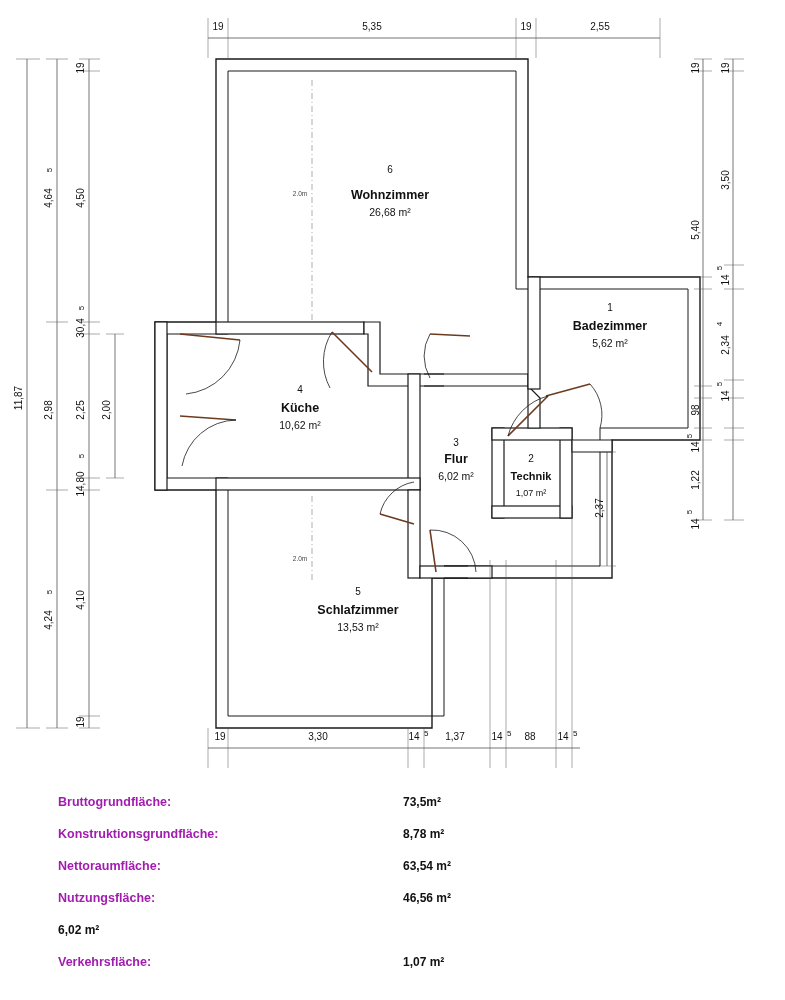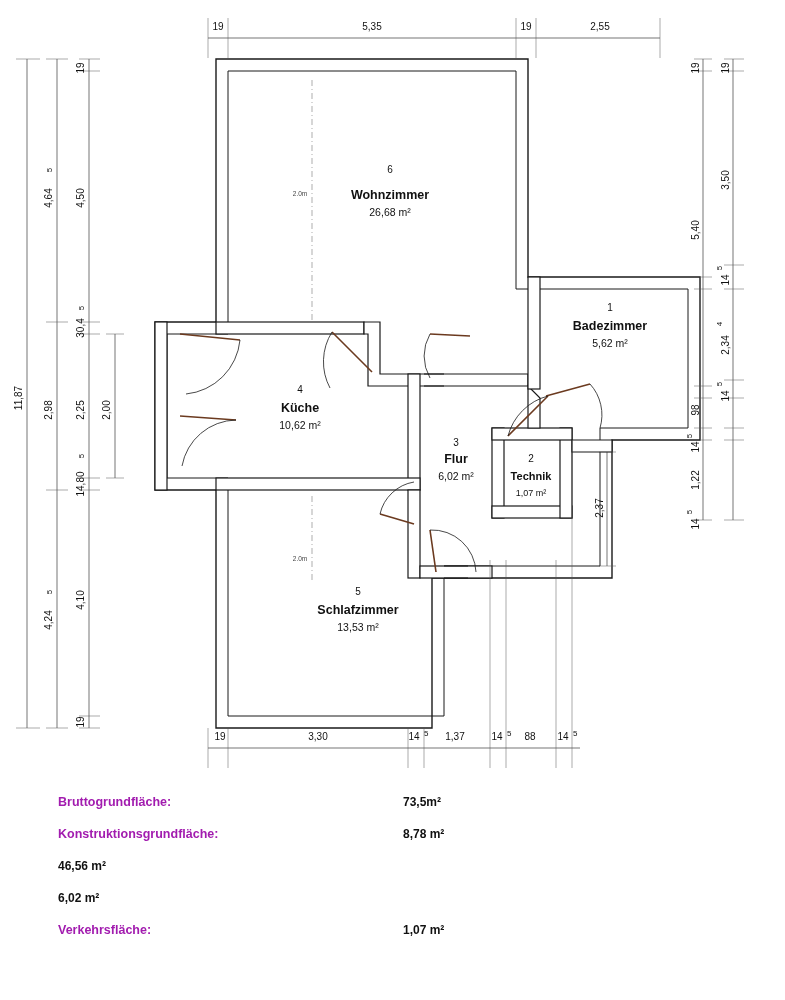--- a/index.html
+++ b/index.html
@@ -404,20 +404,25 @@
   <div class="summary">
     <div class="summary-row">
       <div class="summary-label">Bruttogrundfläche:</div>
       <div class="summary-value">73,5m²</div>
     </div>
     <div class="summary-row">
       <div class="summary-label">Konstruktionsgrundfläche:</div>
       <div class="summary-value">8,78 m²</div>
     </div>
     <div class="summary-row">
+      <div class="summary-label">Nettoraumfläche:</div>
+      <div class="summary-value">63,54 m²</div>
+    </div>
+    <div class="summary-row">
+      <div class="summary-label">Nutzungsfläche:</div>
       <div class="summary-value">46,56 m²</div>
     </div>
     <div class="summary-row">
       <div class="summary-value">6,02 m²</div>
     </div>
     <div class="summary-row">
       <div class="summary-label">Verkehrsfläche:</div>
       <div class="summary-value">1,07 m²</div>
     </div>
   </div>

